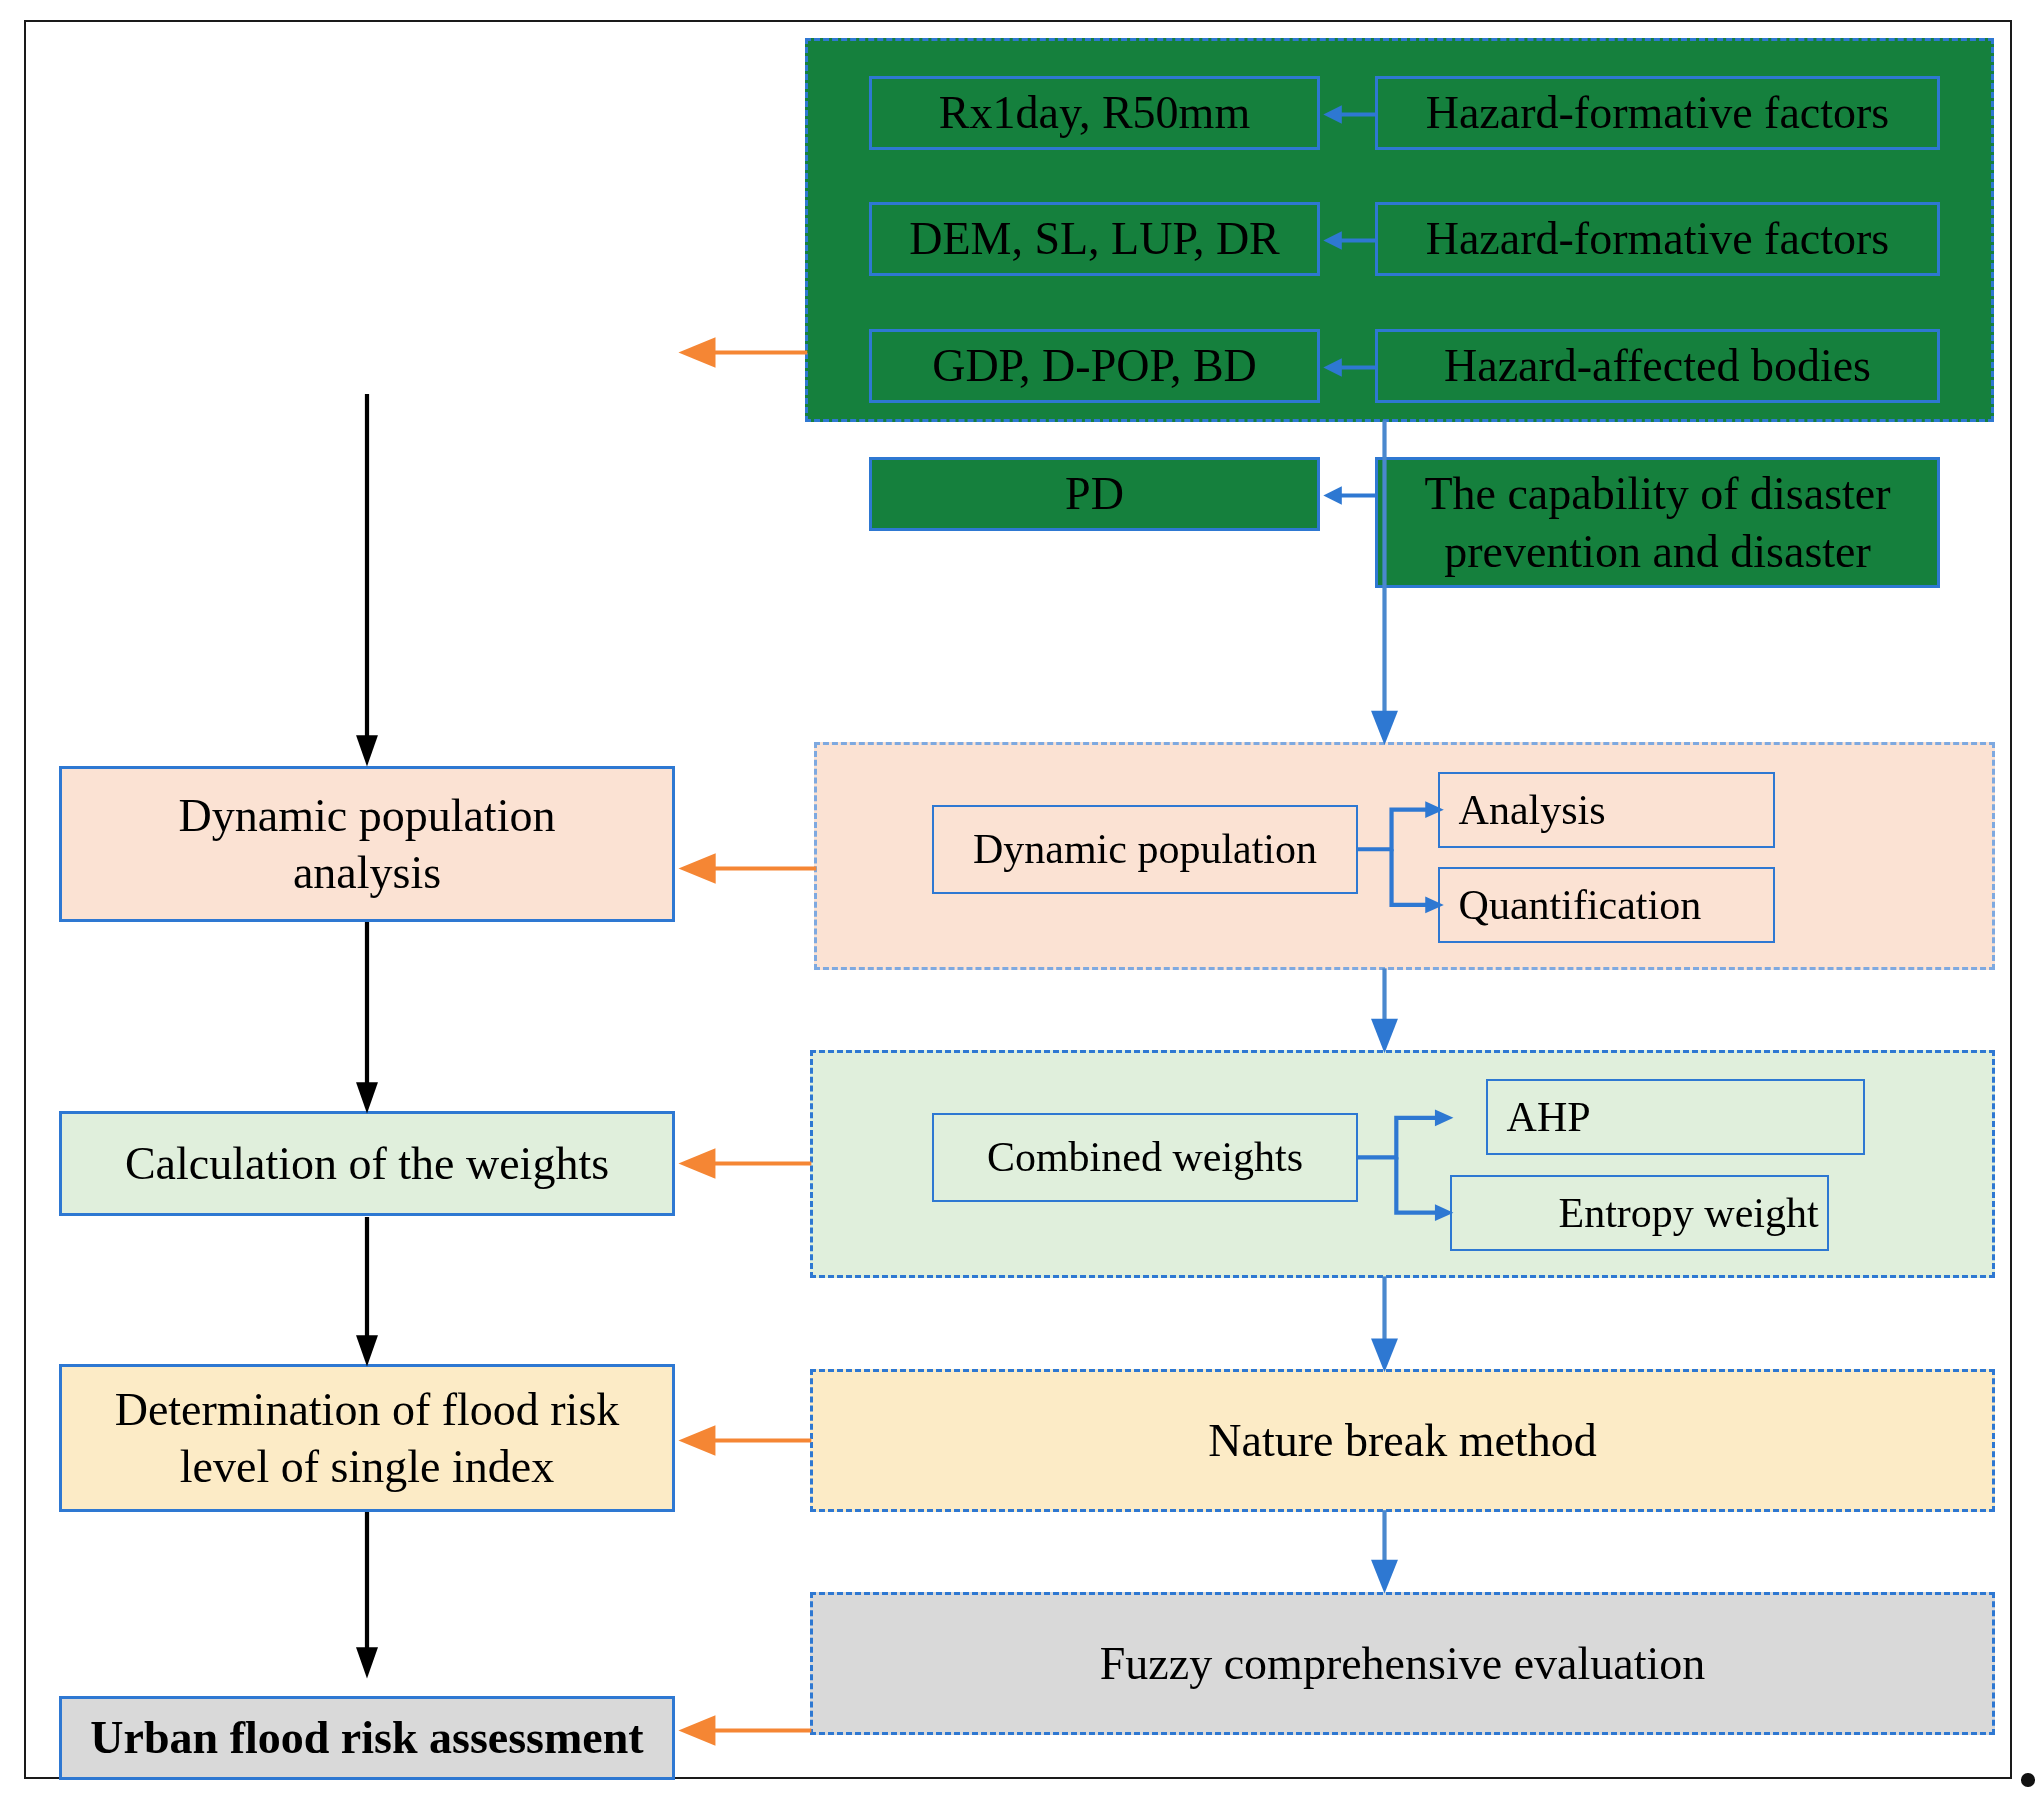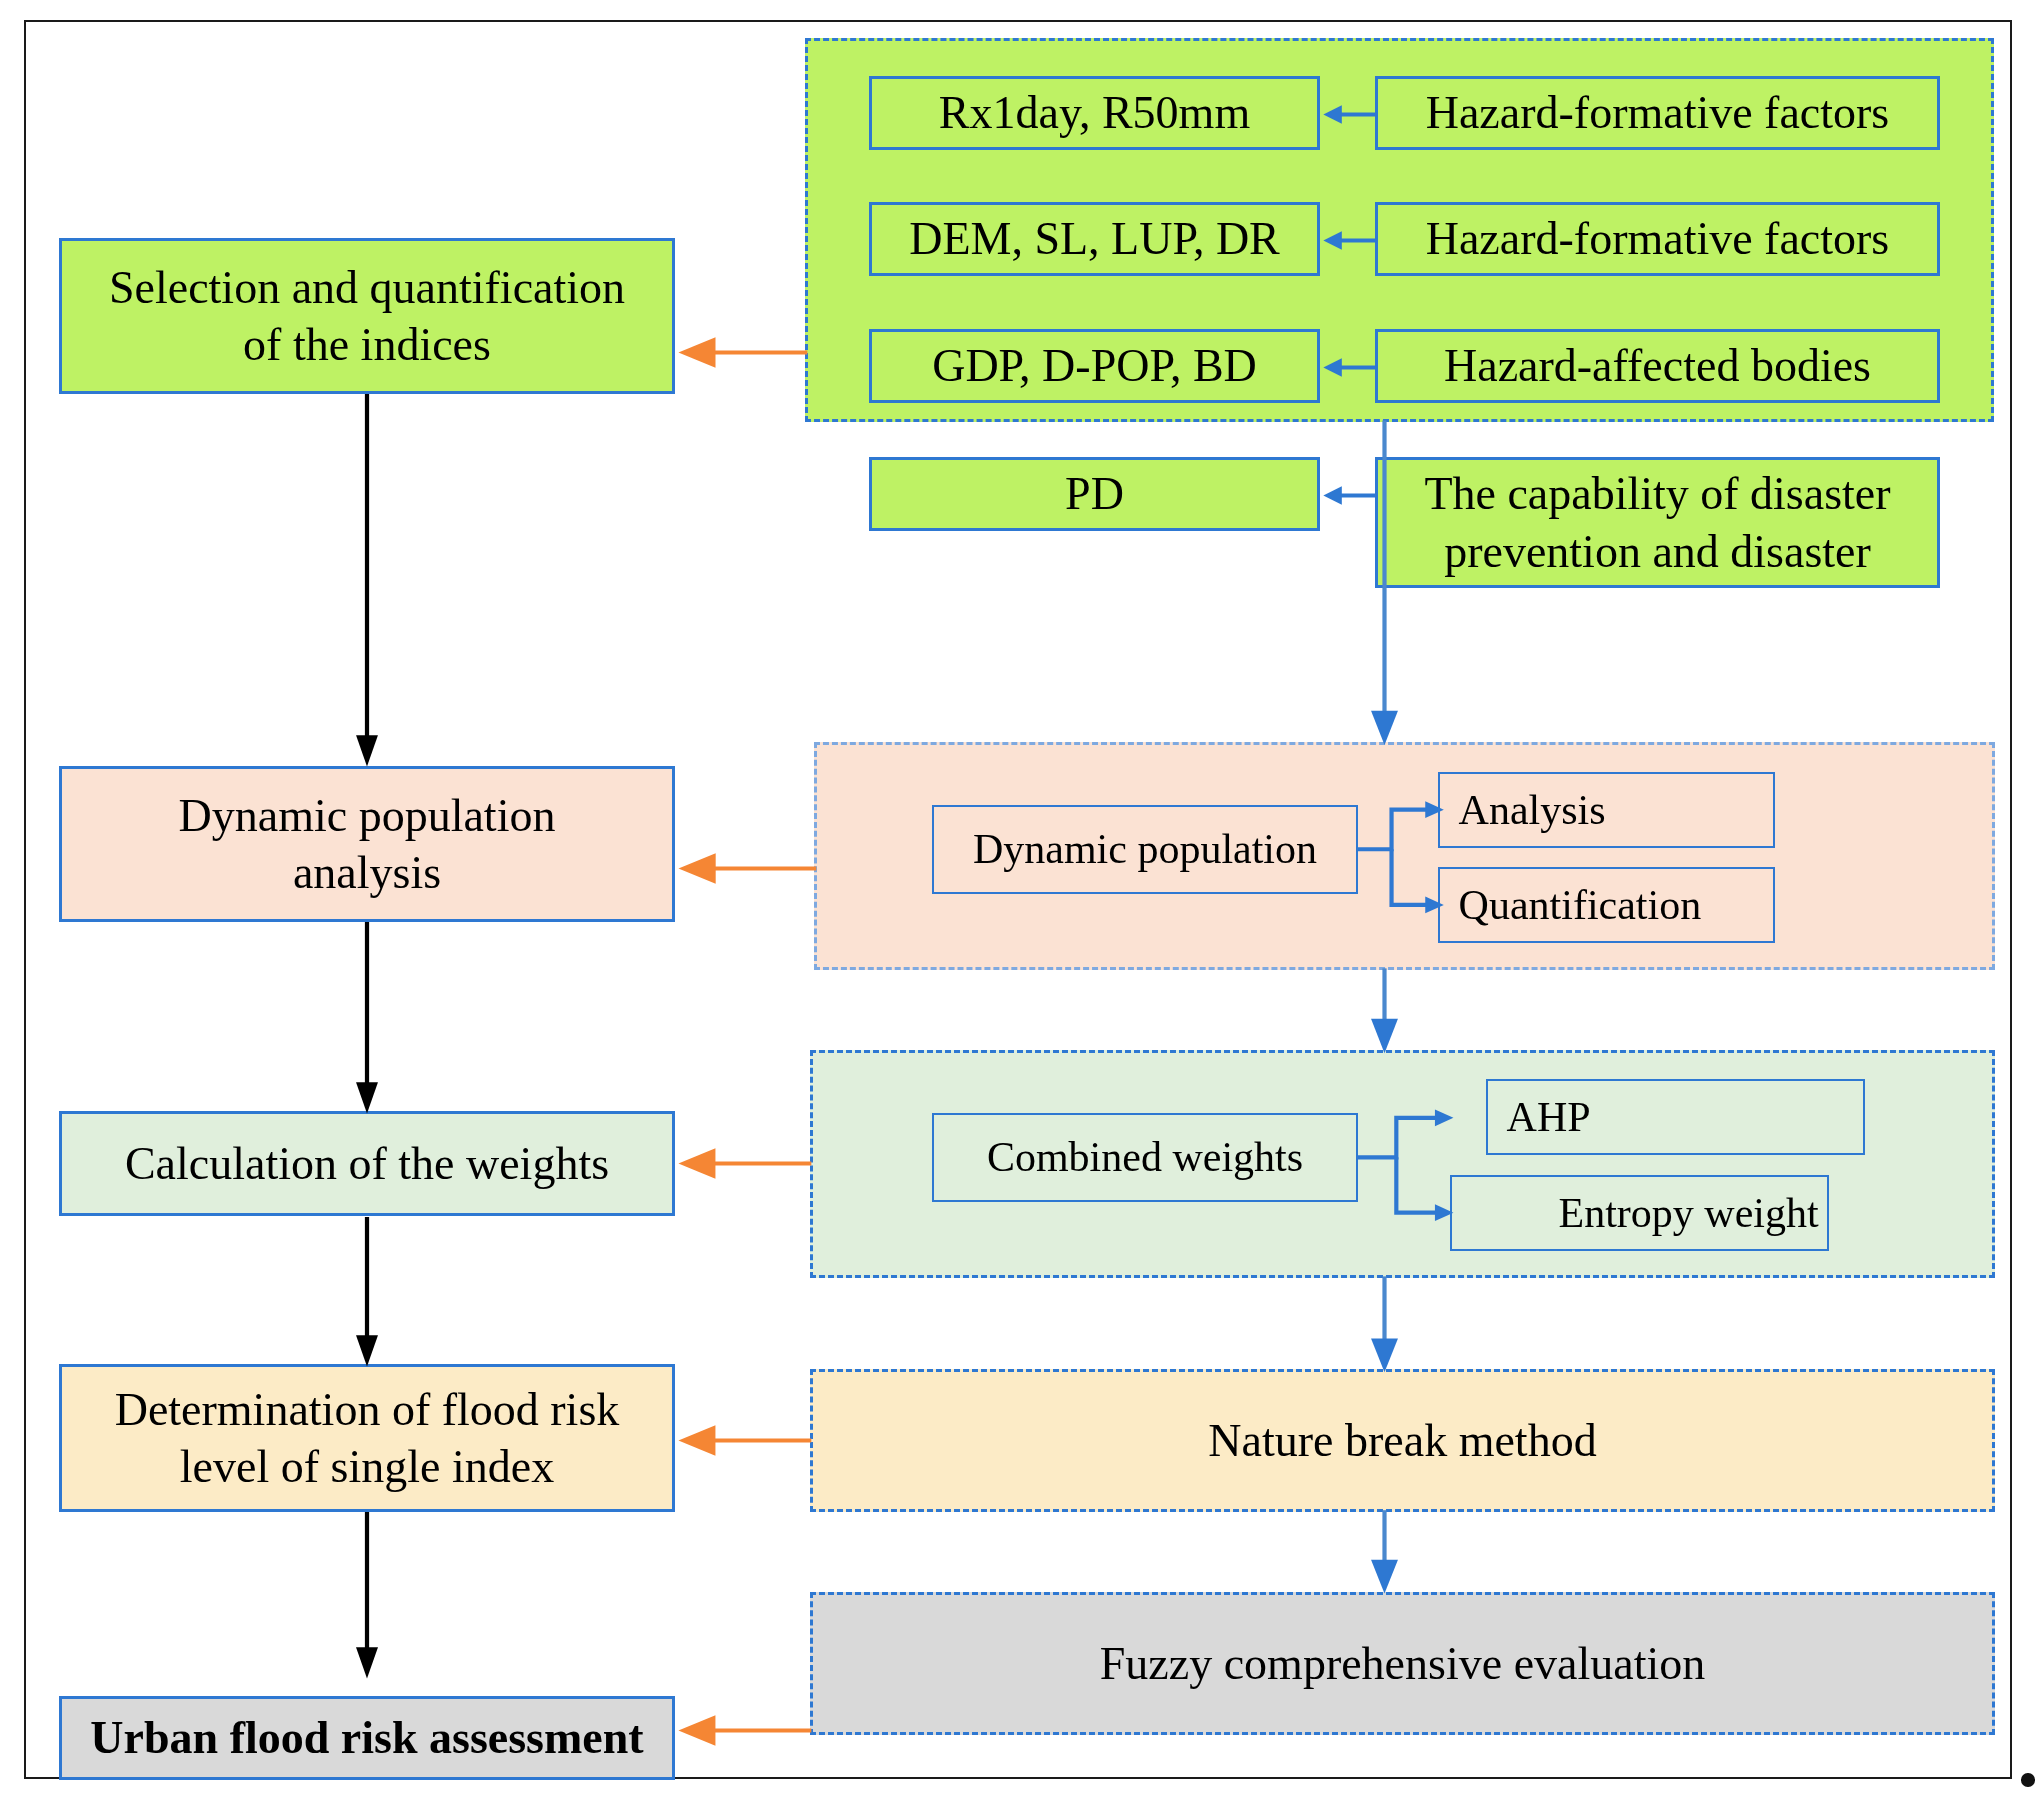--- a/index.html
+++ b/index.html
@@ -55,21 +55,21 @@
 
   
   .group {
     position: absolute;
     box-sizing: border-box;
     border: 3.4px dashed #2E78D2;
   }
   .group.light { border-color: #7EA9E0; }
 
   
-  .fill-blue   { background: #bef264; }
+  .fill-blue   { background: #15803d; }
   .fill-peach  { background: #FBE2D3; }
   .fill-green  { background: #E0EFDC; }
   .fill-yellow { background: #FCEBC6; }
   .fill-grey   { background: #D9D9D9; }
 
   
   .conn { position: absolute; }
   svg.conn { overflow: visible; }
 
   .fz-54 { font-size: 46px; }
@@ -169,24 +169,20 @@
   </svg>
 
   <div class="group fill-yellow" style="left:810px; top:1369px; width:1185px; height:143px; display:flex; align-items:center; justify-content:center;">
     <span class="fz-54">Nature break method</span>
   </div>
 
   <div class="group fill-grey" style="left:810px; top:1592px; width:1185px; height:143px; display:flex; align-items:center; justify-content:center;">
     <span class="fz-54">Fuzzy comprehensive evaluation</span>
   </div>
 
-  <div class="node fill-blue fz-54" style="left:59px; top:238px; width:616px; height:156px; flex-direction:column;">
-    <span>Selection and quantification</span>
-    <span>of the indices</span>
-  </div>
 
   <div class="node fill-peach fz-54" style="left:59px; top:766px; width:616px; height:156px; flex-direction:column;">
     <span>Dynamic population</span>
     <span>analysis</span>
   </div>
 
   <div class="node fill-green fz-54" style="left:59px; top:1111px; width:616px; height:105px;">
     <span>Calculation of the weights</span>
   </div>
 

